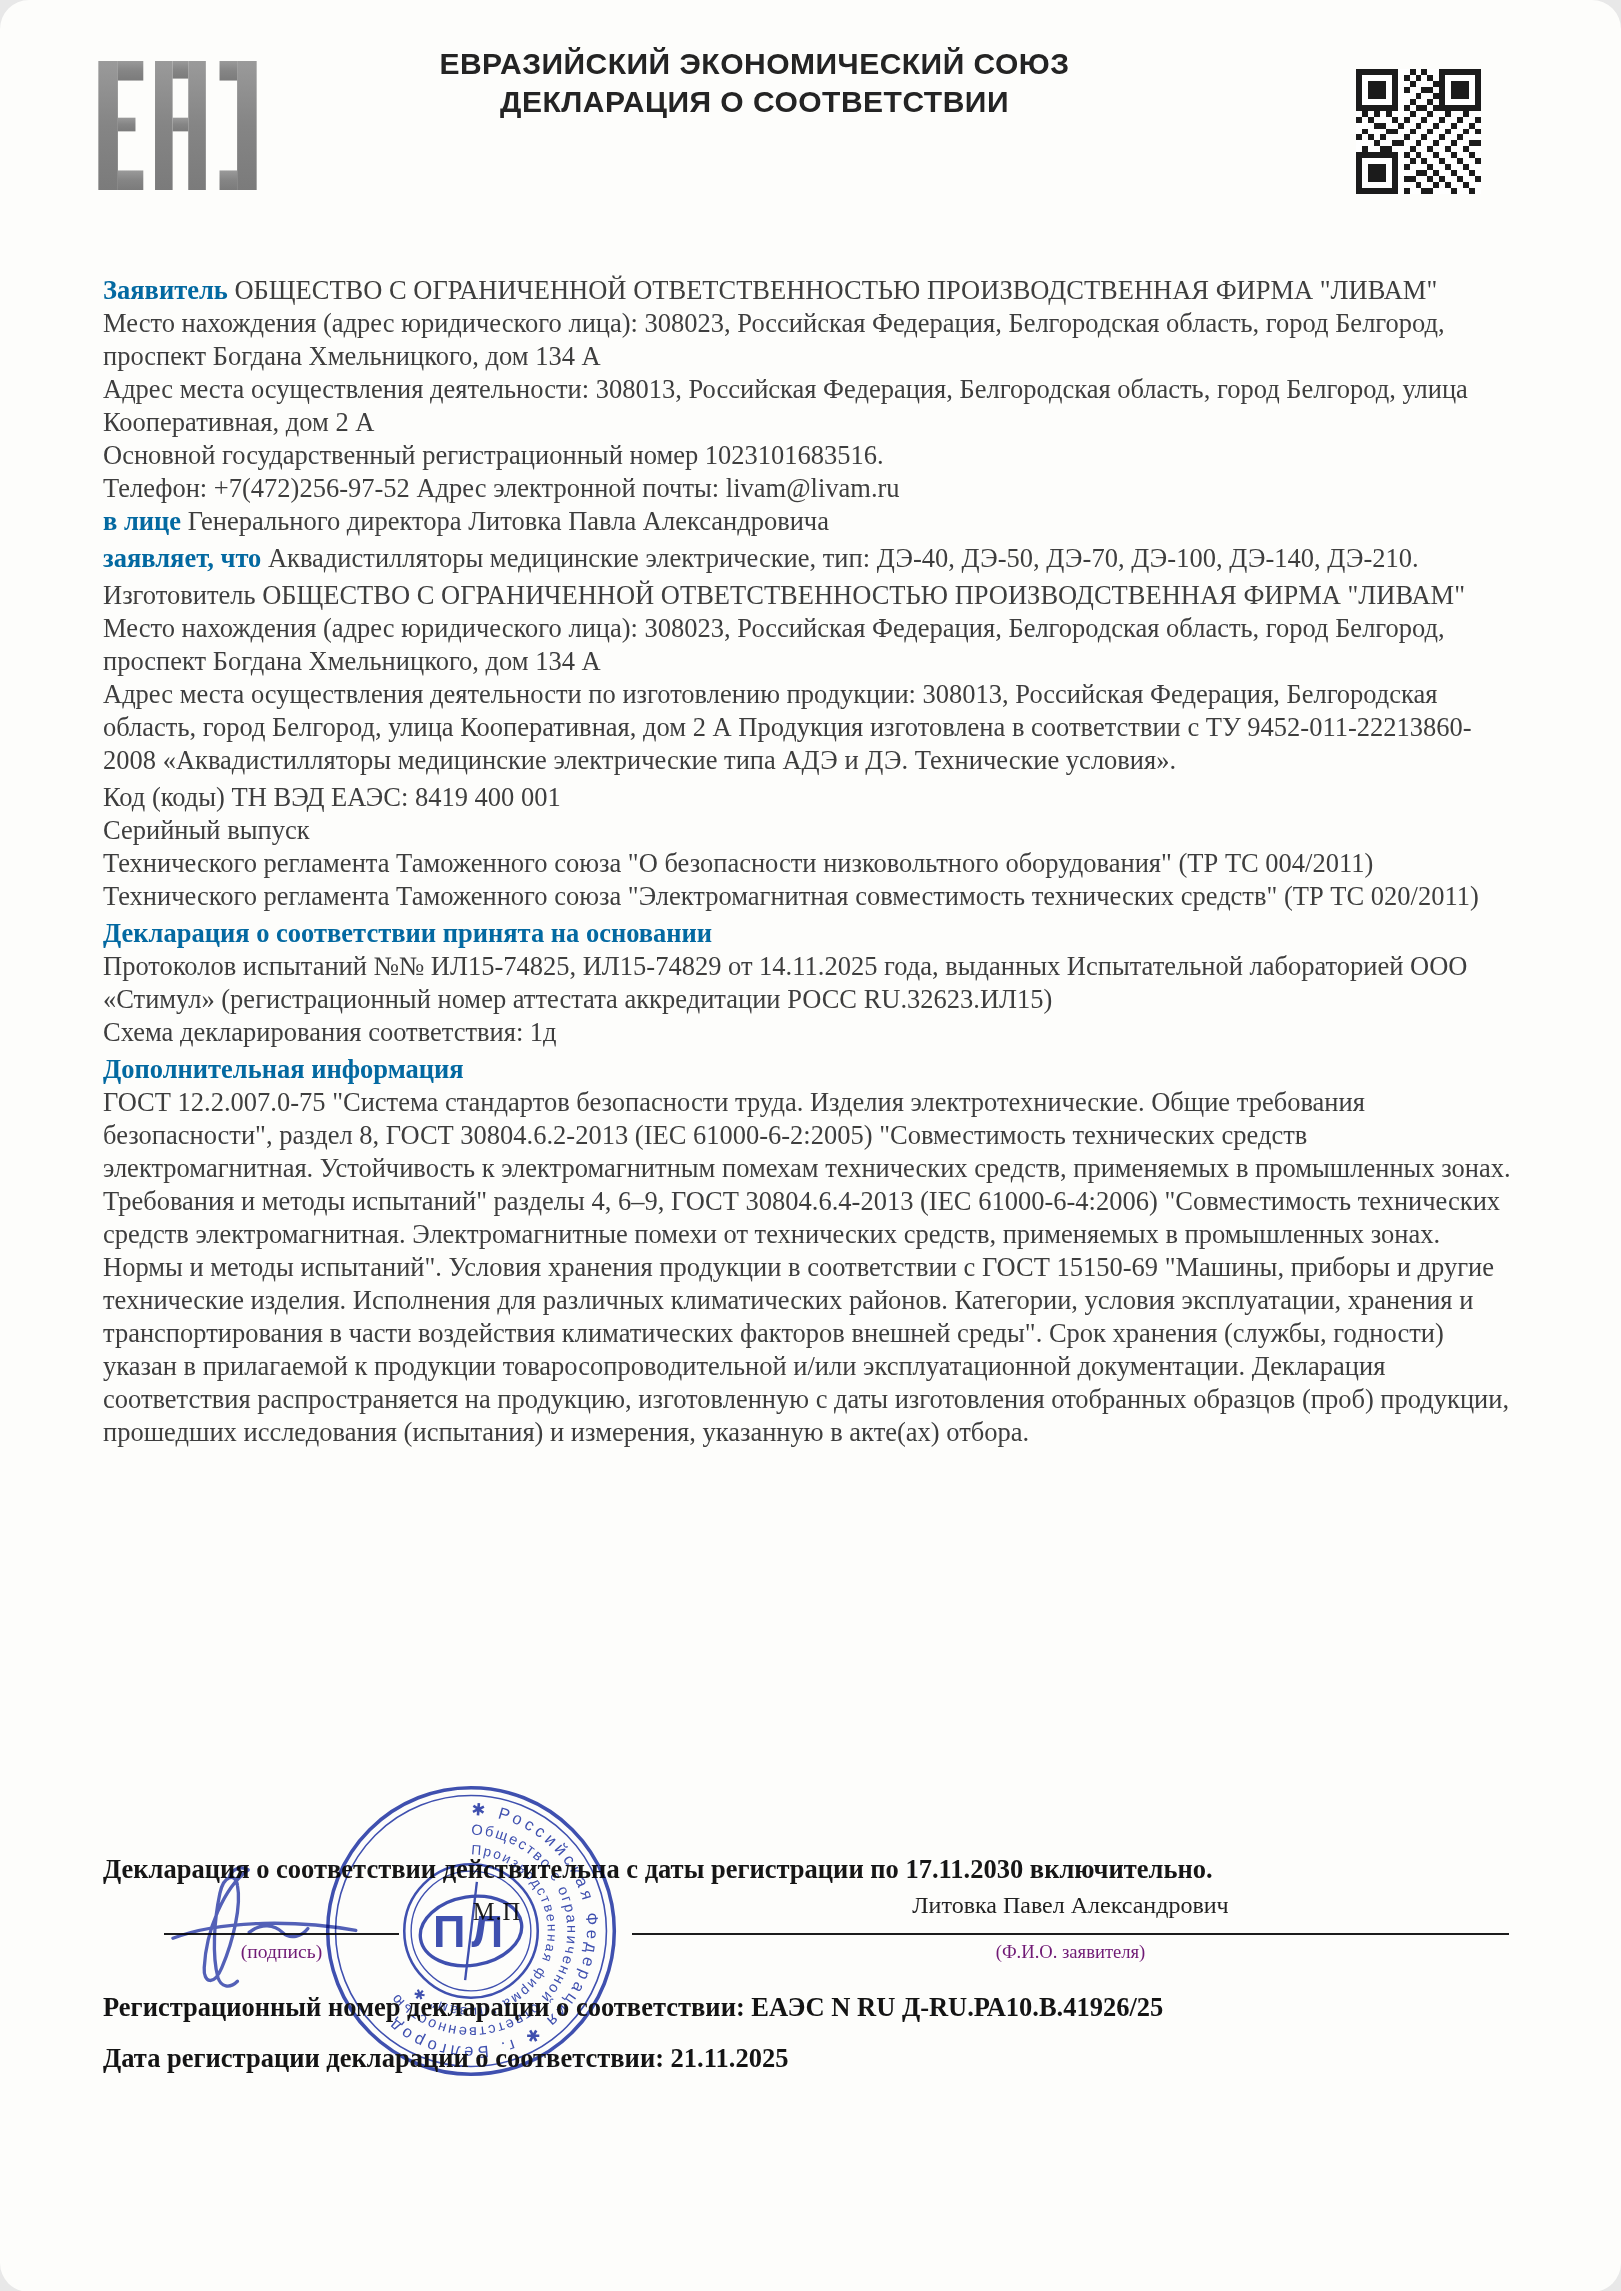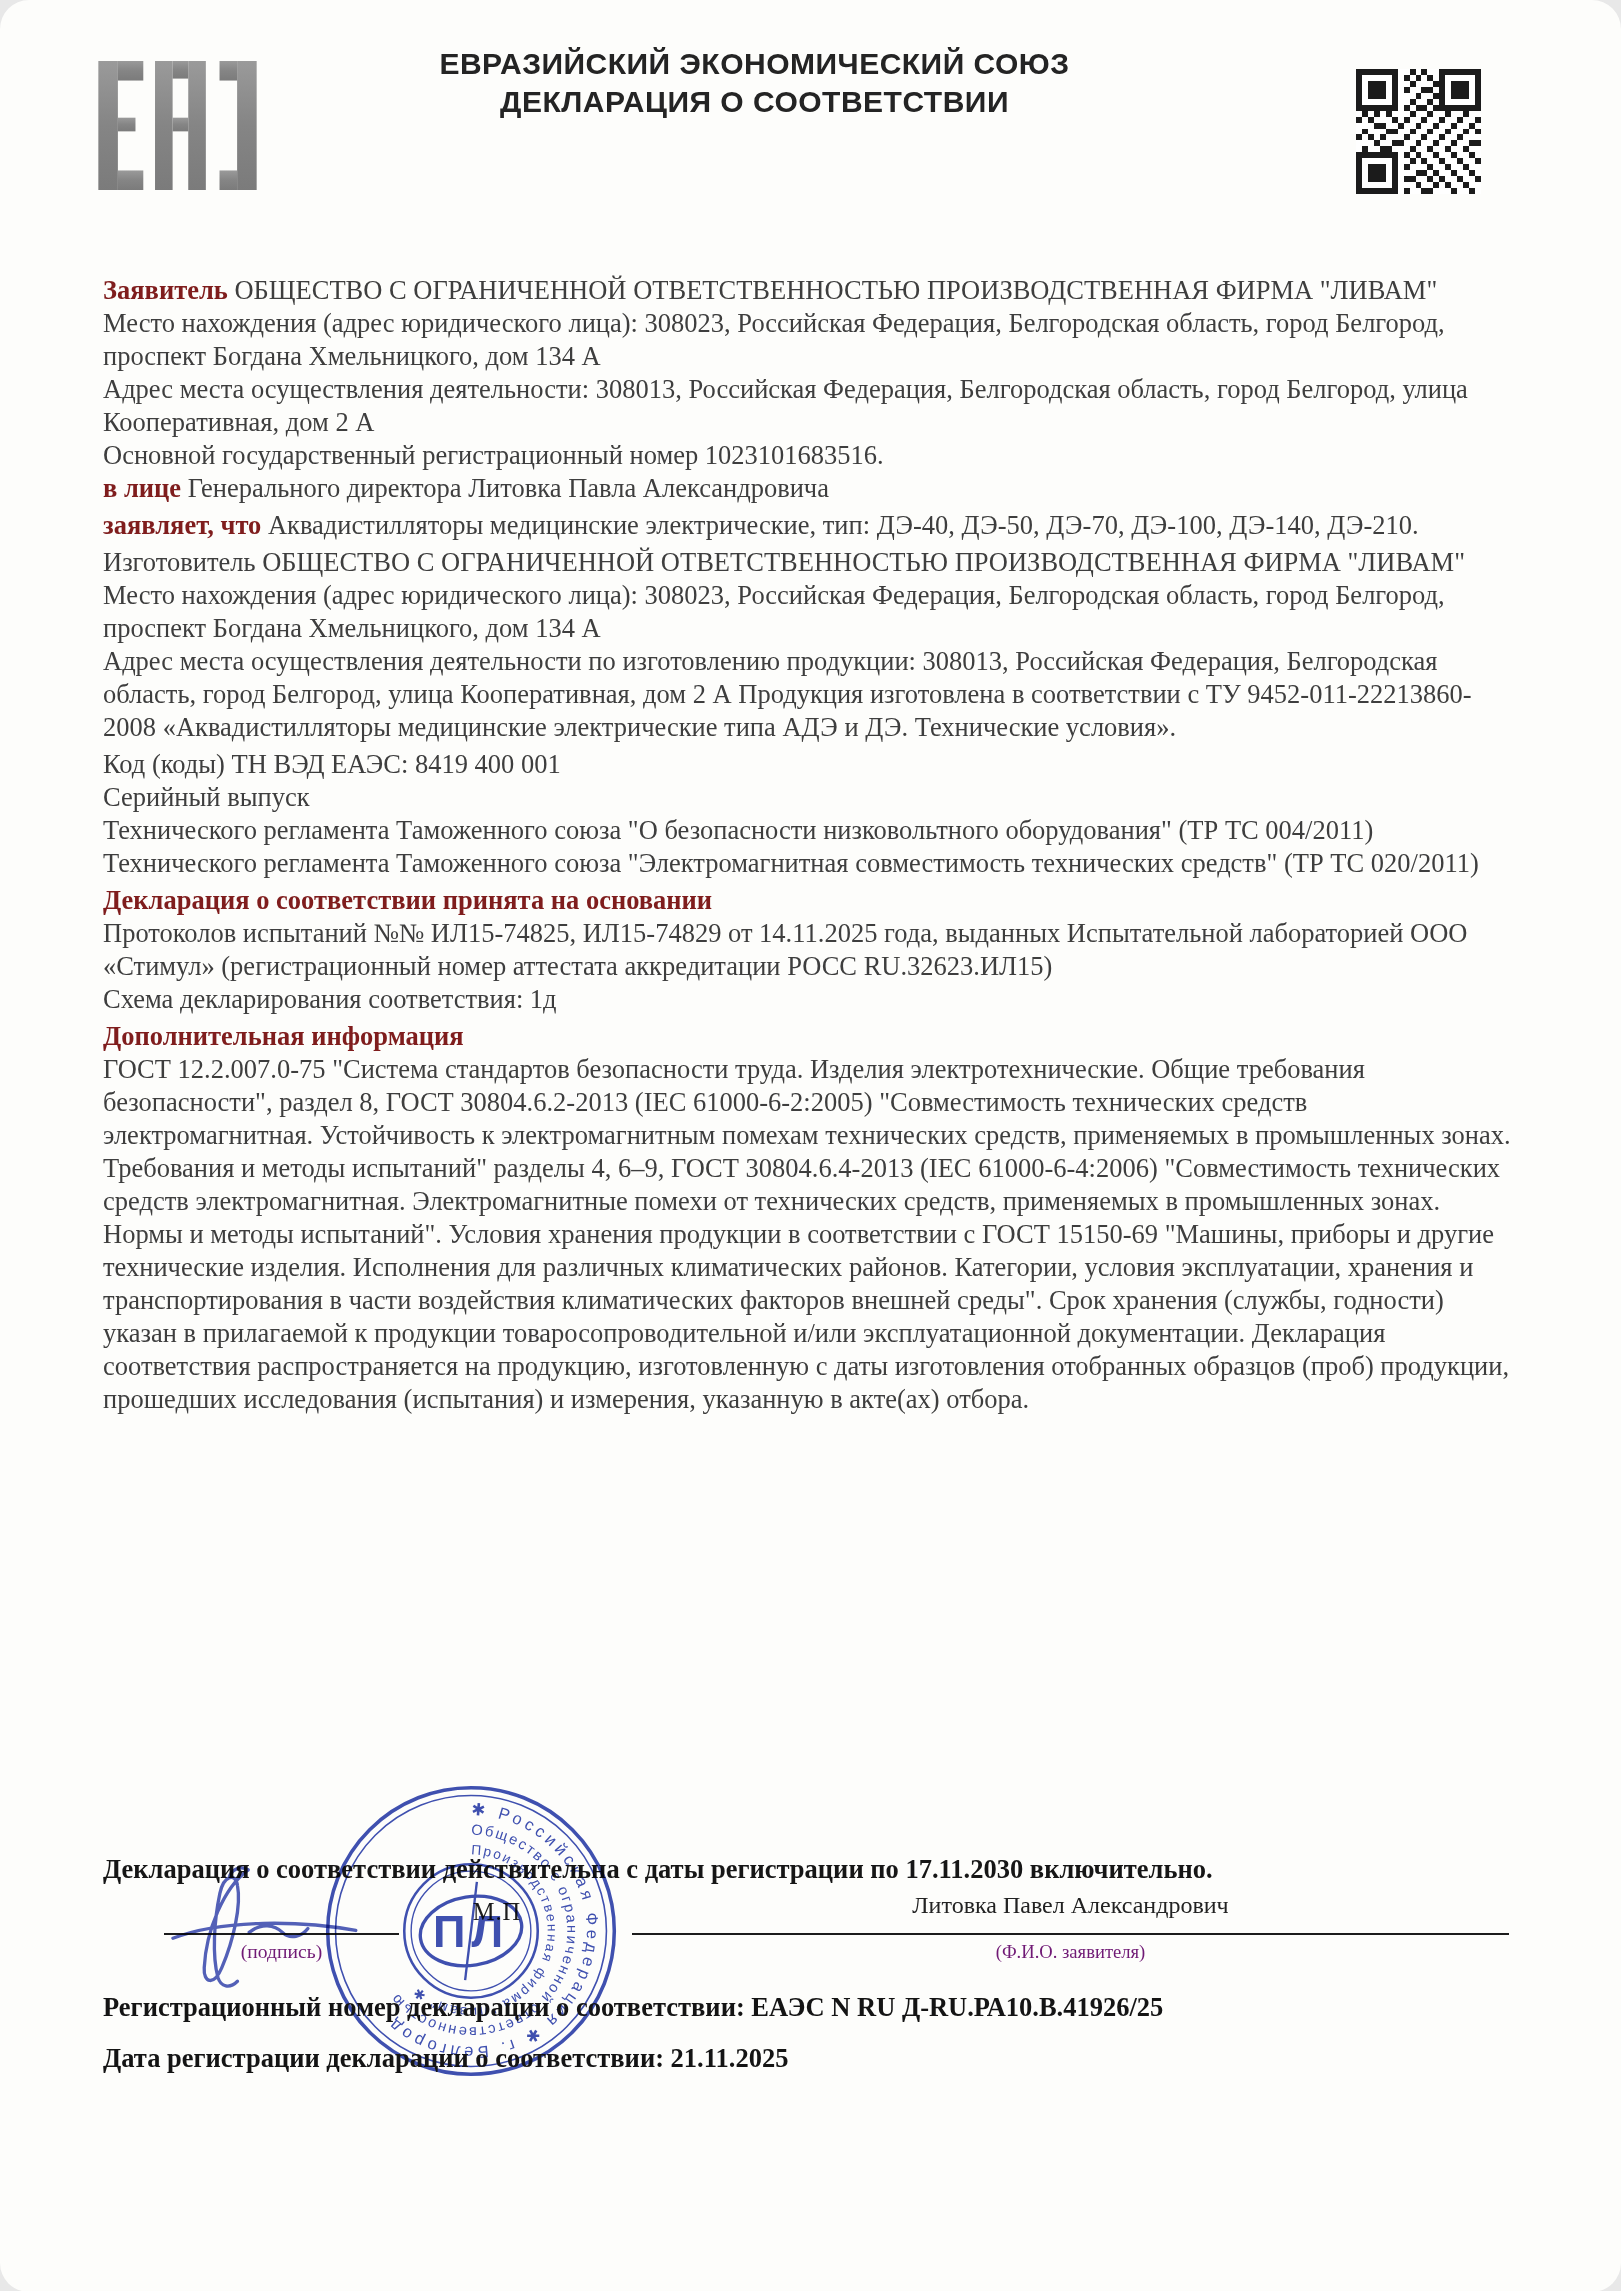--- a/index.html
+++ b/index.html
@@ -21,21 +21,21 @@
     color:#242424;letter-spacing:0.5px;
   }
   .qr{position:absolute;left:1356px;top:69px;}
   
   .doc-body{
     position:absolute;left:103px;top:274px;width:1419px;
     font-size:26.5px;line-height:33px;color:#3e3e3e;
   }
   .doc-body p{margin:0;}
   .doc-body p.sec{margin-top:4px;}
-  .doc-body b{color:#7f1d1d;}
+  .doc-body b{color:#0369a1;}
   .validity{
     position:absolute;left:103px;top:1853px;width:1392px;
     font-size:26.5px;font-weight:bold;color:#161616;line-height:33px;
   }
   
   .sig-line{position:absolute;height:2px;background:#1c1c1c;}
   .line-left{left:164px;top:1933px;width:235px;}
   .line-right{left:632px;top:1933px;width:877px;}
   .small-label{
     position:absolute;font-size:19.6px;color:#701a75;text-align:center;
@@ -120,20 +120,21 @@
       M48 108h6v6h-6z M54 108h6v6h-6z M72 108h6v6h-6z M84 108h6v6h-6z M102 108h6v6h-6z M120 108h6v6h-6z
       M60 114h6v6h-6z M78 114h6v6h-6z M90 114h6v6h-6z M108 114h6v6h-6z
       M48 120h6v6h-6z M66 120h6v6h-6z M72 120h6v6h-6z M96 120h6v6h-6z M114 120h6v6h-6z"></path>
   </svg>
 
   <div class="doc-body">
     <p><b>Заявитель</b> <span>ОБЩЕСТВО С ОГРАНИЧЕННОЙ ОТВЕТСТВЕННОСТЬЮ ПРОИЗВОДСТВЕННАЯ ФИРМА "ЛИВАМ"</span></p>
     <p>Место нахождения (адрес юридического лица): 308023, Российская Федерация, Белгородская область, город Белгород, проспект Богдана Хмельницкого, дом 134 А</p>
     <p>Адрес места осуществления деятельности: 308013, Российская Федерация, Белгородская область, город Белгород, улица Кооперативная, дом 2 А</p>
     <p>Основной государственный регистрационный номер 1023101683516.</p>
+    <p>Телефон: +7(472)256-97-52 Адрес электронной почты: livam@livam.ru</p>
     <p><b>в лице</b> <span>Генерального директора Литовка Павла Александровича</span></p>
     <p class="sec"><b>заявляет, что</b> <span>Аквадистилляторы медицинские электрические, тип: ДЭ-40, ДЭ-50, ДЭ-70, ДЭ-100, ДЭ-140, ДЭ-210.</span></p>
     <p class="sec"><span>Изготовитель</span> <span>ОБЩЕСТВО С ОГРАНИЧЕННОЙ ОТВЕТСТВЕННОСТЬЮ ПРОИЗВОДСТВЕННАЯ ФИРМА "ЛИВАМ"</span></p>
     <p>Место нахождения (адрес юридического лица): 308023, Российская Федерация, Белгородская область, город Белгород, проспект Богдана Хмельницкого, дом 134 А</p>
     <p>Адрес места осуществления деятельности по изготовлению продукции: 308013, Российская Федерация, Белгородская область, город Белгород, улица Кооперативная, дом 2 А Продукция изготовлена в соответствии с ТУ 9452-011-22213860-2008 «Аквадистилляторы медицинские электрические типа АДЭ и ДЭ. Технические условия».</p>
     <p class="sec">Код (коды) ТН ВЭД ЕАЭС: 8419 400 001</p>
     <p>Серийный выпуск</p>
     <p>Технического регламента Таможенного союза "О безопасности низковольтного оборудования" (ТР ТС 004/2011)</p>
     <p>Технического регламента Таможенного союза "Электромагнитная совместимость технических средств" (ТР ТС 020/2011)</p>
     <p class="sec"><b>Декларация о соответствии принята на основании</b></p>

